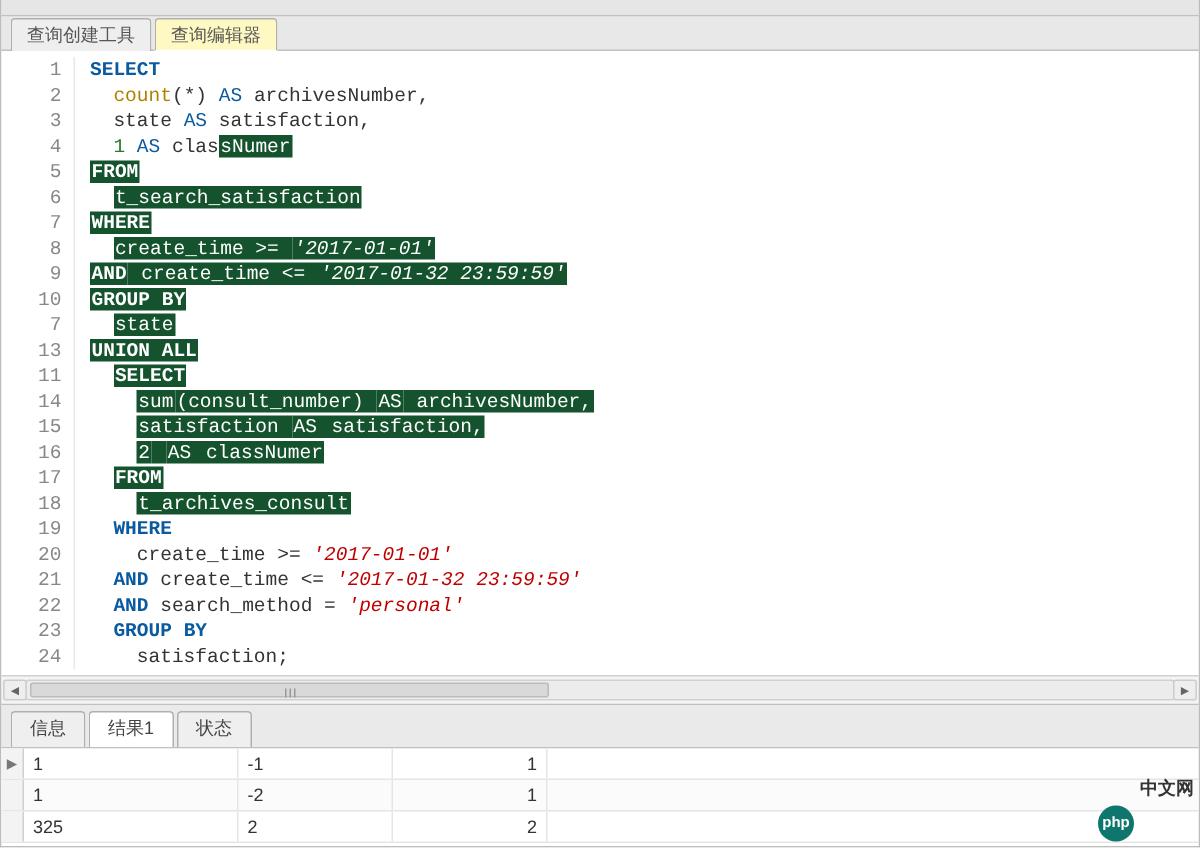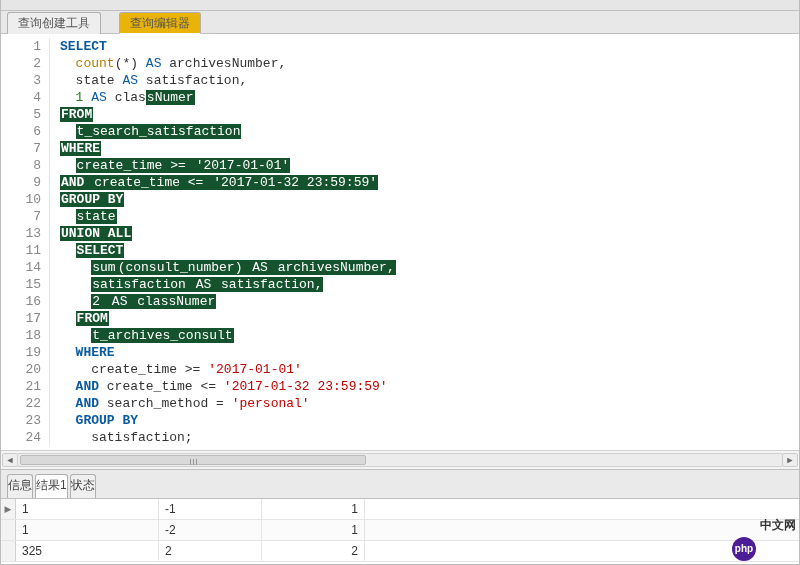--- a/index.html
+++ b/index.html
@@ -32,29 +32,29 @@
     background: #e8e8e8;
     padding: 0 6px;
     border-bottom: 1px solid #c0c0c0;
     height: 22px;
   }
   .utab {
     padding: 2px 10px;
     border: 1px solid #b0b0b0;
     border-bottom: none;
     background: #eee;
-    margin-right: 18px;
+    margin-right: 2px;
     border-radius: 3px 3px 0 0;
     position: relative;
     top: 1px;
     font-size: 12px;
     color: #555;
   }
   .utab.active {
-    background: #eab308;
+    background: #fef9c3;
     border-bottom: 1px solid #fff;
   }
   .editor-wrap {
     display: flex;
     background: #fff;
     font-family: Consolas, "Courier New", monospace;
     font-size: 13px;
     line-height: 17px;
     padding: 4px 0;
     overflow: hidden;
@@ -68,21 +68,21 @@
     padding-right: 8px;
     border-right: 1px solid #e8e8e8;
   }
   .code {
     padding-left: 10px;
     white-space: pre;
   }
   .kw   { color: #0a5aa0; font-weight: bold; }
   .kw2  { color: #0a5aa0; }
   .fn   { color: #b08000; }
-  .str  { color: #c00000; }
+  .str  { color: #c00000; font-style: italic; }
   .num  { color: #2a7a2a; }
   .id   { color: #333; }
   .sel {
     background: #14532d;
     color: #fff;
     padding: 0 1px;
   }
   .sel .kw, .sel .kw2, .sel .fn, .sel .str, .sel .num, .sel .id { color:#fff; }
   .hscroll {
     height: 18px;
@@ -132,21 +132,21 @@
 
   .result-tabs {
     display: flex;
     background: #eaeaea;
     border-top: 1px solid #c0c0c0;
     border-bottom: 1px solid #c0c0c0;
     padding: 4px 6px 0 6px;
     height: 24px;
   }
   .rtab {
-    padding: 2px 0;
+    padding: 2px 12px;
     border: 1px solid #b0b0b0;
     border-bottom: none;
     background: #efefef;
     margin-right: 2px;
     border-radius: 3px 3px 0 0;
     font-size: 12px;
     color: #444;
   }
   .rtab.active {
     background: #fff;
@@ -191,21 +191,21 @@
     position: absolute;
     right: 4px;
     bottom: 4px;
     display: flex;
     align-items: center;
     gap: 4px;
   }
   .brand-circle {
     width: 24px; height: 24px;
     border-radius: 50%;
-    background: #4c1d95;
+    background: #0f766e;
     color: #fff;
     font-size: 10px;
     line-height: 24px;
     text-align: center;
     font-weight: bold;
     margin-top: 48px;
   }
   .brand-text { font-size: 12px; color:#333; font-weight:bold; }
 </style>
 </head>

